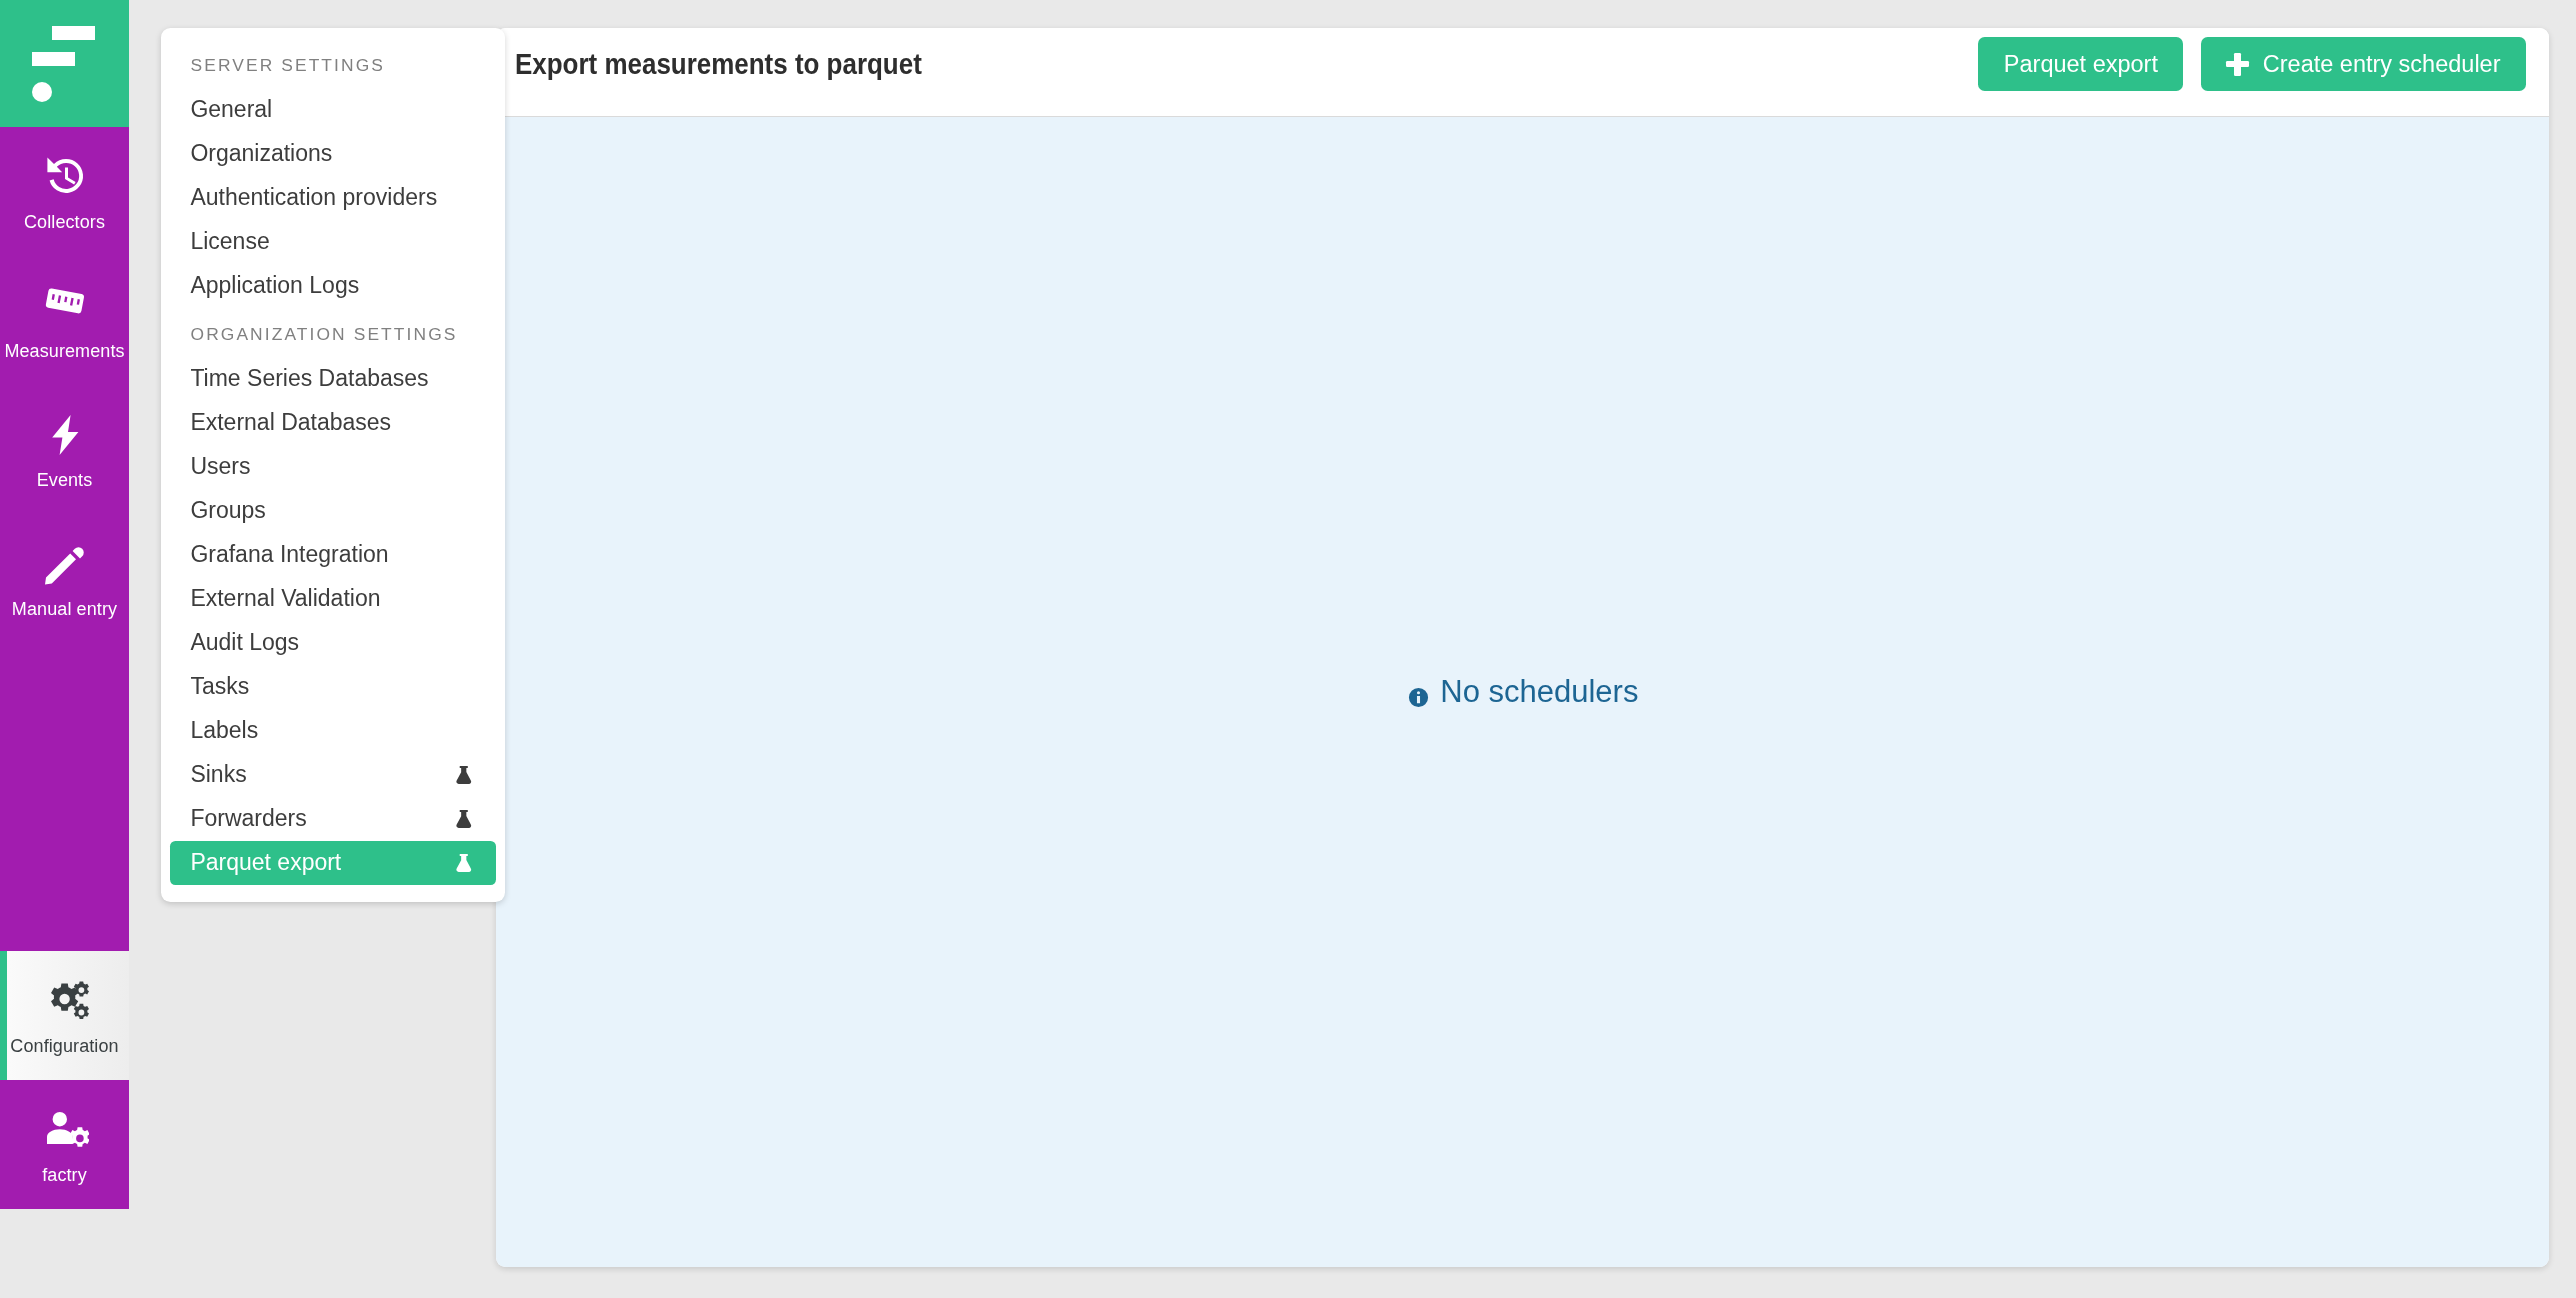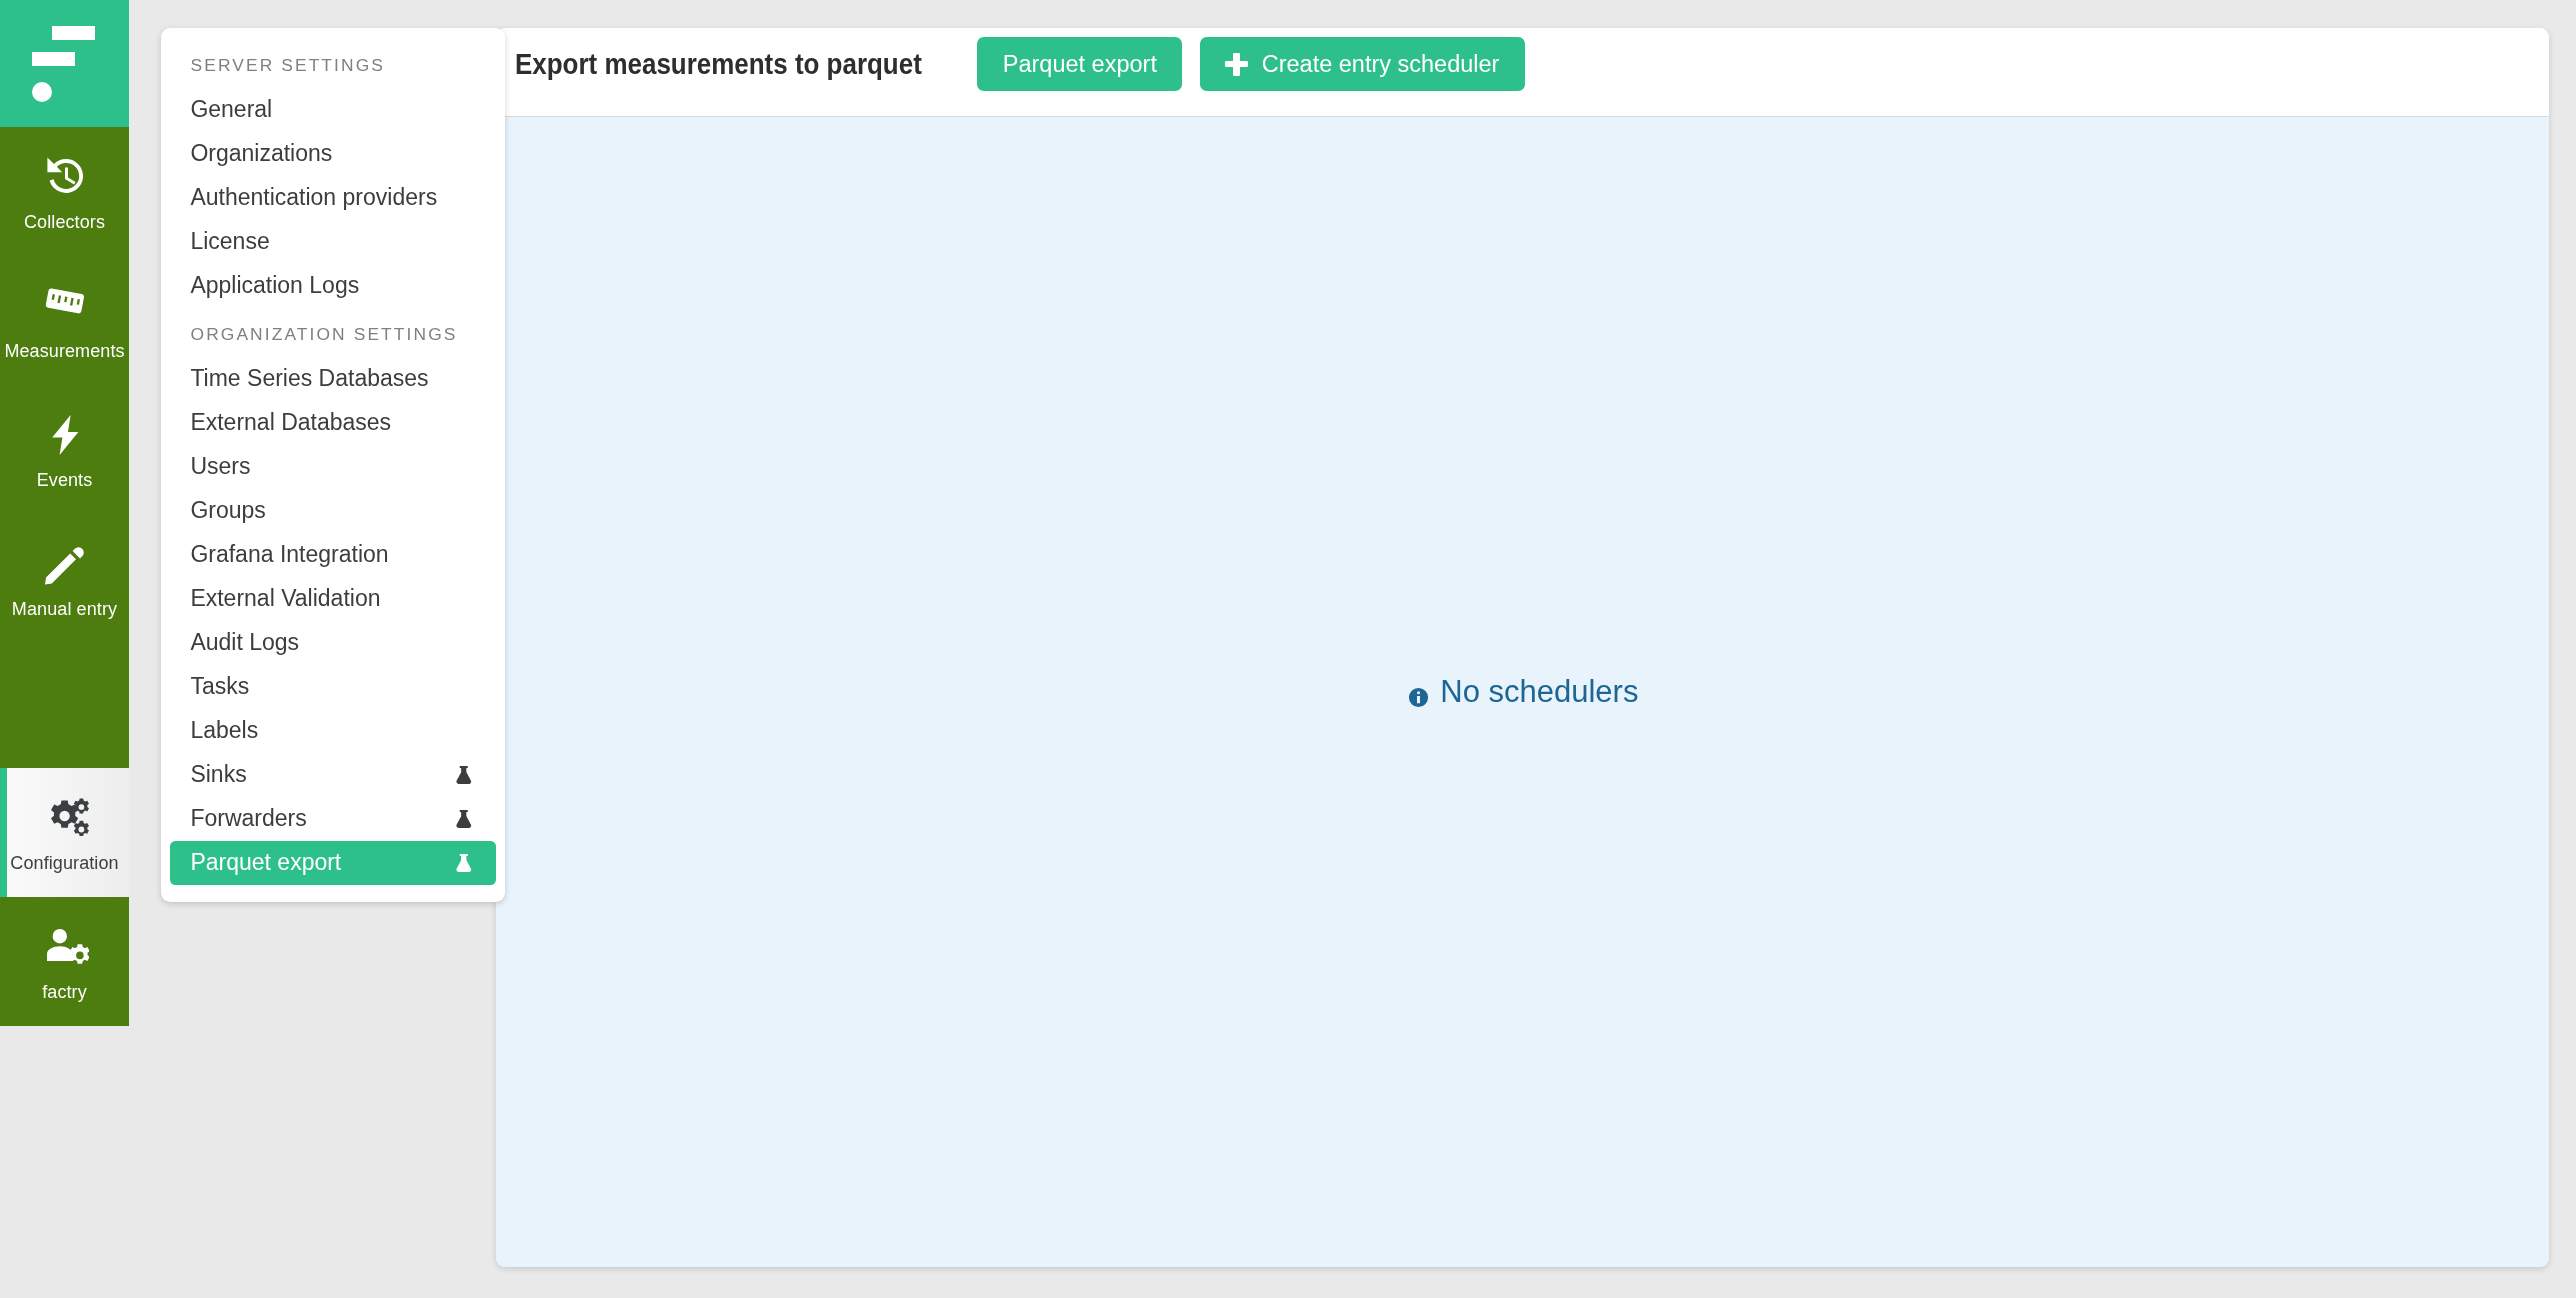--- a/index.html
+++ b/index.html
@@ -6,22 +6,22 @@
   html, body {
     width: 2576px; height: 1299px;
     background: #e9e9e9;
     font-family: "Liberation Sans", sans-serif;
     overflow: hidden;
   }
   #app { position: relative; width: 2576px; height: 1299px; display: flex; }
 
   
   .rail {
-    width: 129px; min-width: 129px; height: 1026px;
-    background: #4d7c0f;
+    width: 129px; min-width: 129px; height: 1209px;
+    background: #a21caf;
     display: flex; flex-direction: column;
     position: relative; z-index: 5;
   }
   .rail-logo {
     height: 127px; width: 129px;
     background: #2ec08a;
     position: relative;
   }
   .logo-bar-1 { position: absolute; left: 52px; top: 25.5px; width: 43px; height: 14px; background: #fff; }
   .logo-bar-2 { position: absolute; left: 32px; top: 52px; width: 43px; height: 14px; background: #fff; }
@@ -95,21 +95,21 @@
     box-shadow: 0 2px 6px rgba(0,0,0,.14);
     overflow: hidden;
     background: #ffffff;
     display: flex; flex-direction: column;
     z-index: 2;
   }
   .main-header {
     height: 89px; min-height: 89px;
     background: #ffffff;
     border-bottom: 1.3px solid #dadada;
-    display: flex; align-items: center; justify-content: flex-start;
+    display: flex; align-items: center; justify-content: space-between;
     padding: 0 23px 16px 19px;
   }
   .page-title {
     font-size: 29.5px;
     font-weight: bold;
     color: #2e2e2e;
     font-family: "Liberation Sans Narrow", "Liberation Sans", sans-serif;
     transform: scaleX(.88);
     transform-origin: left center;
     white-space: nowrap;

